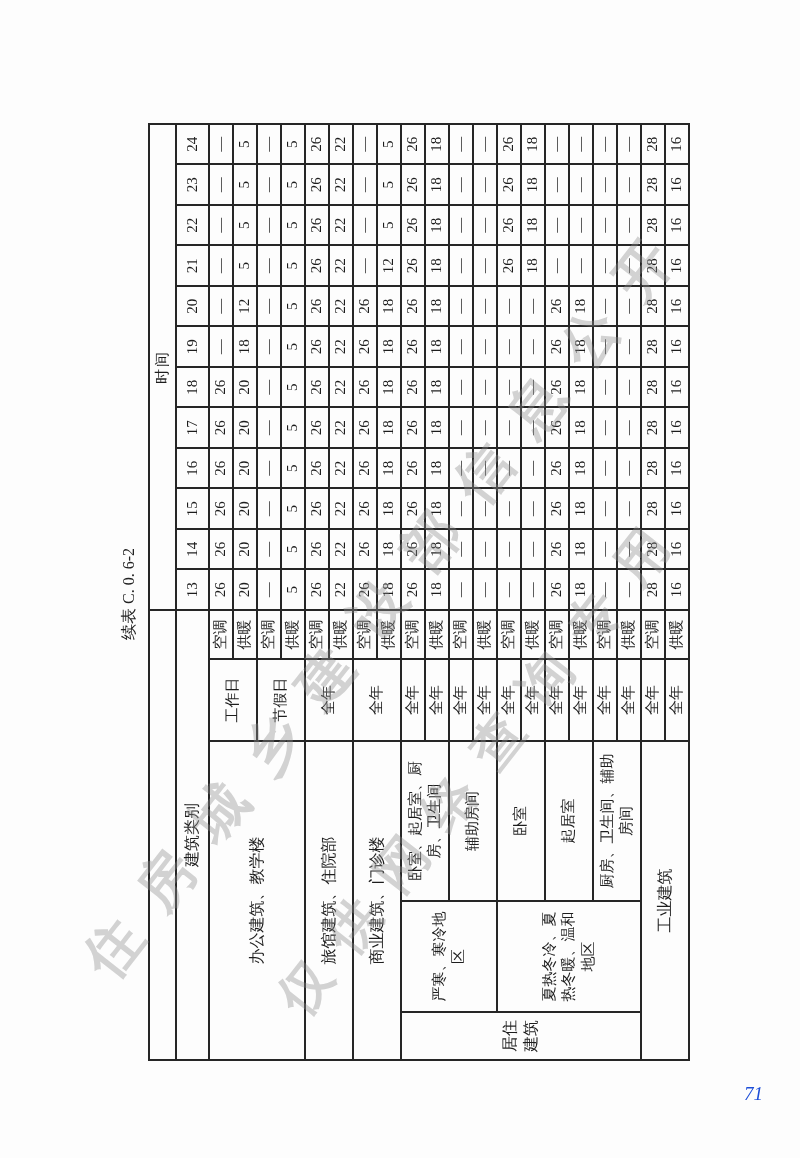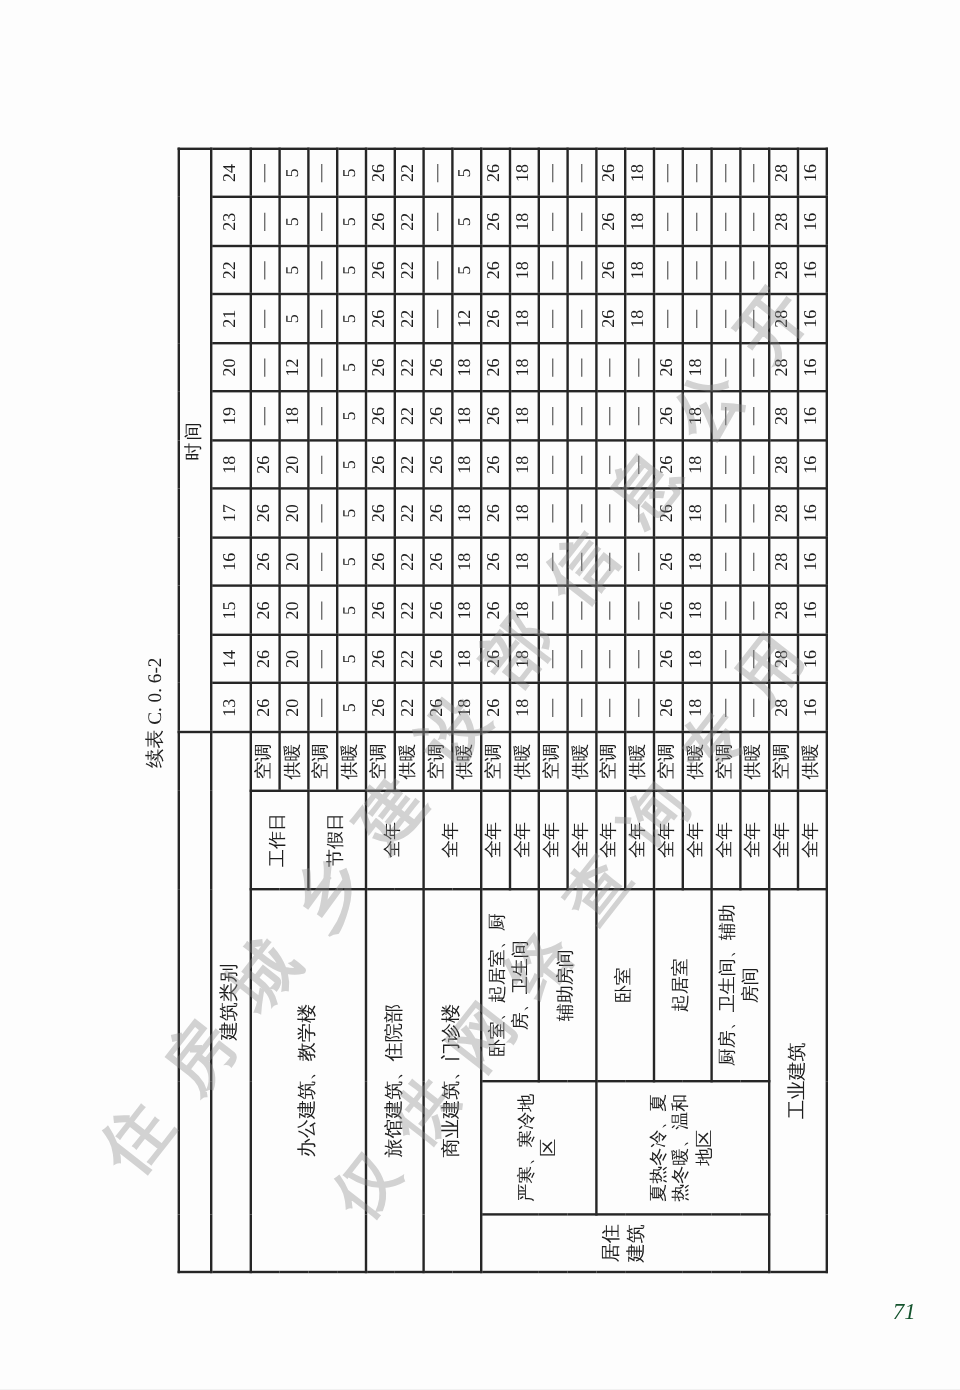--- a/index.html
+++ b/index.html
@@ -22,21 +22,21 @@
   td.system{font-size:15px;}
   td.hour{font-size:15px;}
   td.val{font-size:15px;}
   td.timehead{font-size:15px;letter-spacing:2px;}
   
   #side-title{position:absolute;left:73px;top:584px;width:112px;height:20px;
               transform:rotate(-90deg);text-align:center;font-size:16px;color:#222;
               white-space:nowrap;}
   
   #page-number{position:absolute;left:744px;top:1083px;font-size:19px;font-style:italic;
-               color:#14532d;}
+               color:#1d4ed8;}
   
   .wm{position:absolute;white-space:nowrap;font-size:56px;letter-spacing:30px;
       color:#8d8d8d;opacity:.38;transform:translate(-50%,-50%) rotate(-52deg);
       pointer-events:none;z-index:5;font-weight:bold;}
   #wm1{left:388px;top:598px;}
   #wm2{left:482px;top:762px;font-size:52px;letter-spacing:26px;}
 </style>
 </head>
 <body>
 

